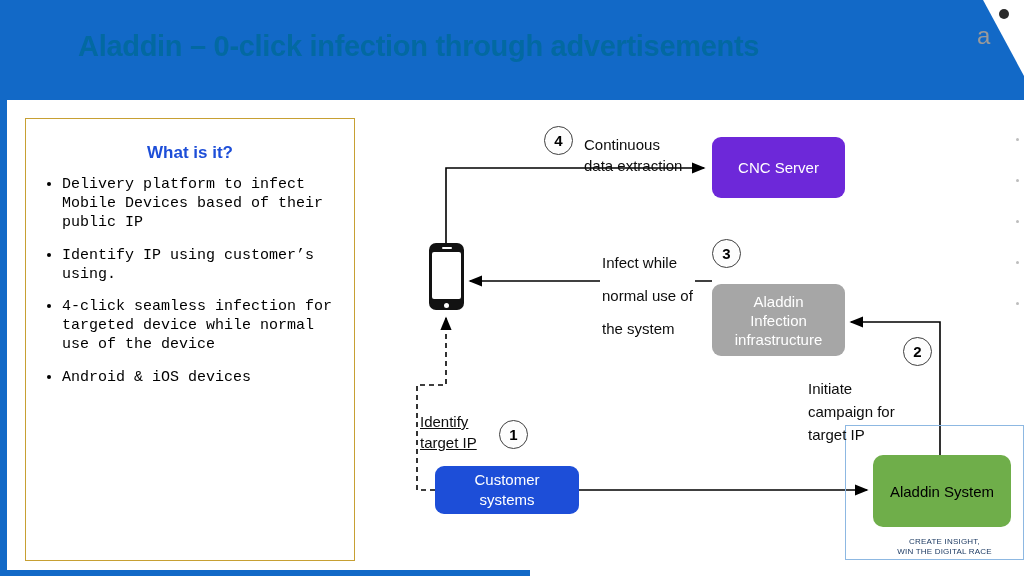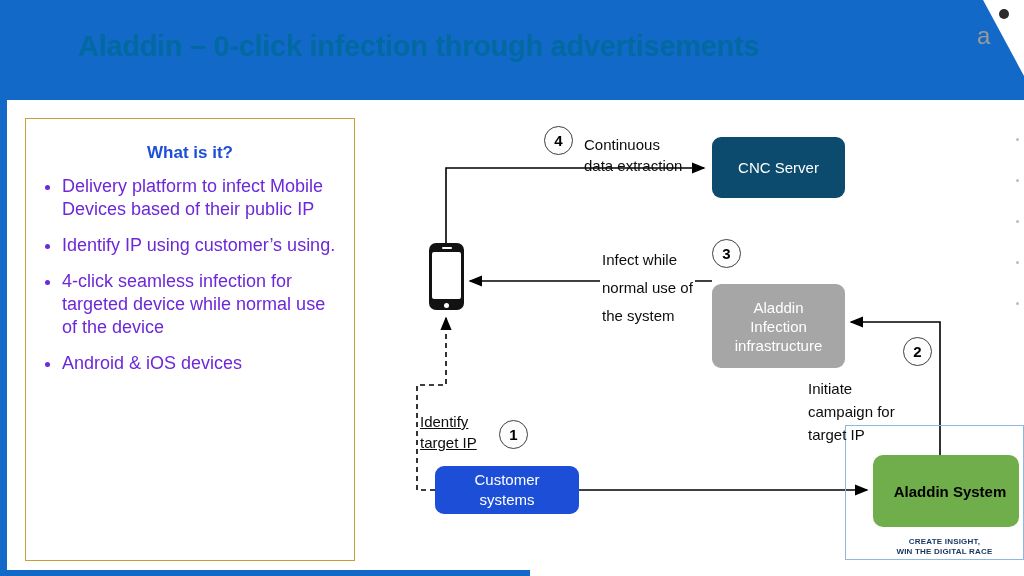--- a/index.html
+++ b/index.html
@@ -30,58 +30,58 @@
   .bottom-strip{left:0;top:570px;width:530px;height:6px;background:#1269c7;}
 
   
   .info-panel{
     left:25px;top:118px;width:330px;height:443px;
     border:1px solid #c7a033;background:#ffffff;box-sizing:border-box;
     padding:8px 12px 0 12px;
   }
   .info-title{text-align:center;font-size:17px;font-weight:700;color:#1d4ed8;margin:16px 0 12px 0;}
   .info-list{margin:0;padding:0 4px 0 24px;list-style:disc;}
-  .info-list li{font-size:18px;line-height:1.28;color:#6d28d9;margin-bottom:13px;}
+  .info-list li{font-size:15px;line-height:1.28;color:#000000;margin-bottom:13px;font-family:Liberation Mono, monospace;}
 
   
   .node{
     display:flex;align-items:center;justify-content:center;text-align:center;
     color:#ffffff;font-size:15px;border-radius:9px;white-space:pre-line;line-height:19px;
   }
-  .node-cnc{left:712px;top:137px;width:133px;height:61px;background:#0c4a6e;}
-  .node-infra{left:712px;top:284px;width:133px;height:84px;background:#a6a6a6;}
-  .node-green{left:873px;top:455px;width:138px;height:72px;background:#6fae4a;color:#000;font-weight:700;border-radius:10px;padding-left:8px;}
+  .node-cnc{left:712px;top:137px;width:133px;height:61px;background:#6d28d9;}
+  .node-infra{left:712px;top:284px;width:133px;height:72px;background:#a6a6a6;}
+  .node-green{left:873px;top:455px;width:138px;height:72px;background:#6fae4a;color:#000;font-weight:400;border-radius:10px;}
   .node-orange{left:435px;top:466px;width:144px;height:48px;background:#1d4ed8;line-height:20px;font-weight:500;}
 
   
   .step-circle{
     width:29px;height:29px;border-radius:50%;
     background:#fdfdfd;border:1.5px solid #3f3f3f;box-sizing:border-box;
     display:flex;align-items:center;justify-content:center;
     font-size:15px;font-weight:700;color:#000;
   }
   .c1{left:499px;top:420px;} .c2{left:903px;top:337px;}
   .c3{left:712px;top:239px;} .c4{left:544px;top:126px;}
 
   
   .lbl{font-size:15px;line-height:21px;color:#0d0d0d;white-space:pre-line;}
   .lbl-4{left:584px;top:134px;}
-  .lbl-3{left:600px;top:246px;line-height:28px;background:#ffffff;padding:0 2px;}
+  .lbl-3{left:600px;top:246px;line-height:33px;background:#ffffff;padding:0 2px;}
   .lbl-2{left:808px;top:377px;line-height:23px;}
   .lbl-1{left:420px;top:411px;text-decoration:underline;}
 
   
   .phone{left:429px;top:243px;width:35px;height:67px;background:#121212;border-radius:7px;}
   .phone .screen{position:absolute;left:3px;right:3px;top:9px;bottom:11px;background:#ffffff;border-radius:2px;}
   .phone .slot{position:absolute;left:50%;top:3.5px;width:10px;height:2.5px;margin-left:-5px;background:#ffffff;border-radius:2px;}
   .phone .home{position:absolute;left:50%;bottom:2.5px;width:5px;height:5px;margin-left:-2.5px;background:#ffffff;border-radius:50%;}
 
   
   .brand-frame{left:845px;top:425px;width:179px;height:135px;border:1px solid #8db8e2;box-sizing:border-box;}
-  .tagline{left:872px;top:537px;width:145px;text-align:center;font-size:8px;font-weight:700;
+  .tagline{left:872px;top:537px;width:145px;text-align:center;font-size:8px;font-weight:400;
            color:#17355e;line-height:9.5px;white-space:pre-line;letter-spacing:0.2px;}
 
   svg.wires{left:0;top:0;width:1024px;height:576px;pointer-events:none;}
 </style>
 </head>
 <body>
 
 <div class="abs header"></div>
 <div class="abs header-title">Aladdin – 0-click infection through advertisements</div>
 <div class="abs corner-dot"></div>

